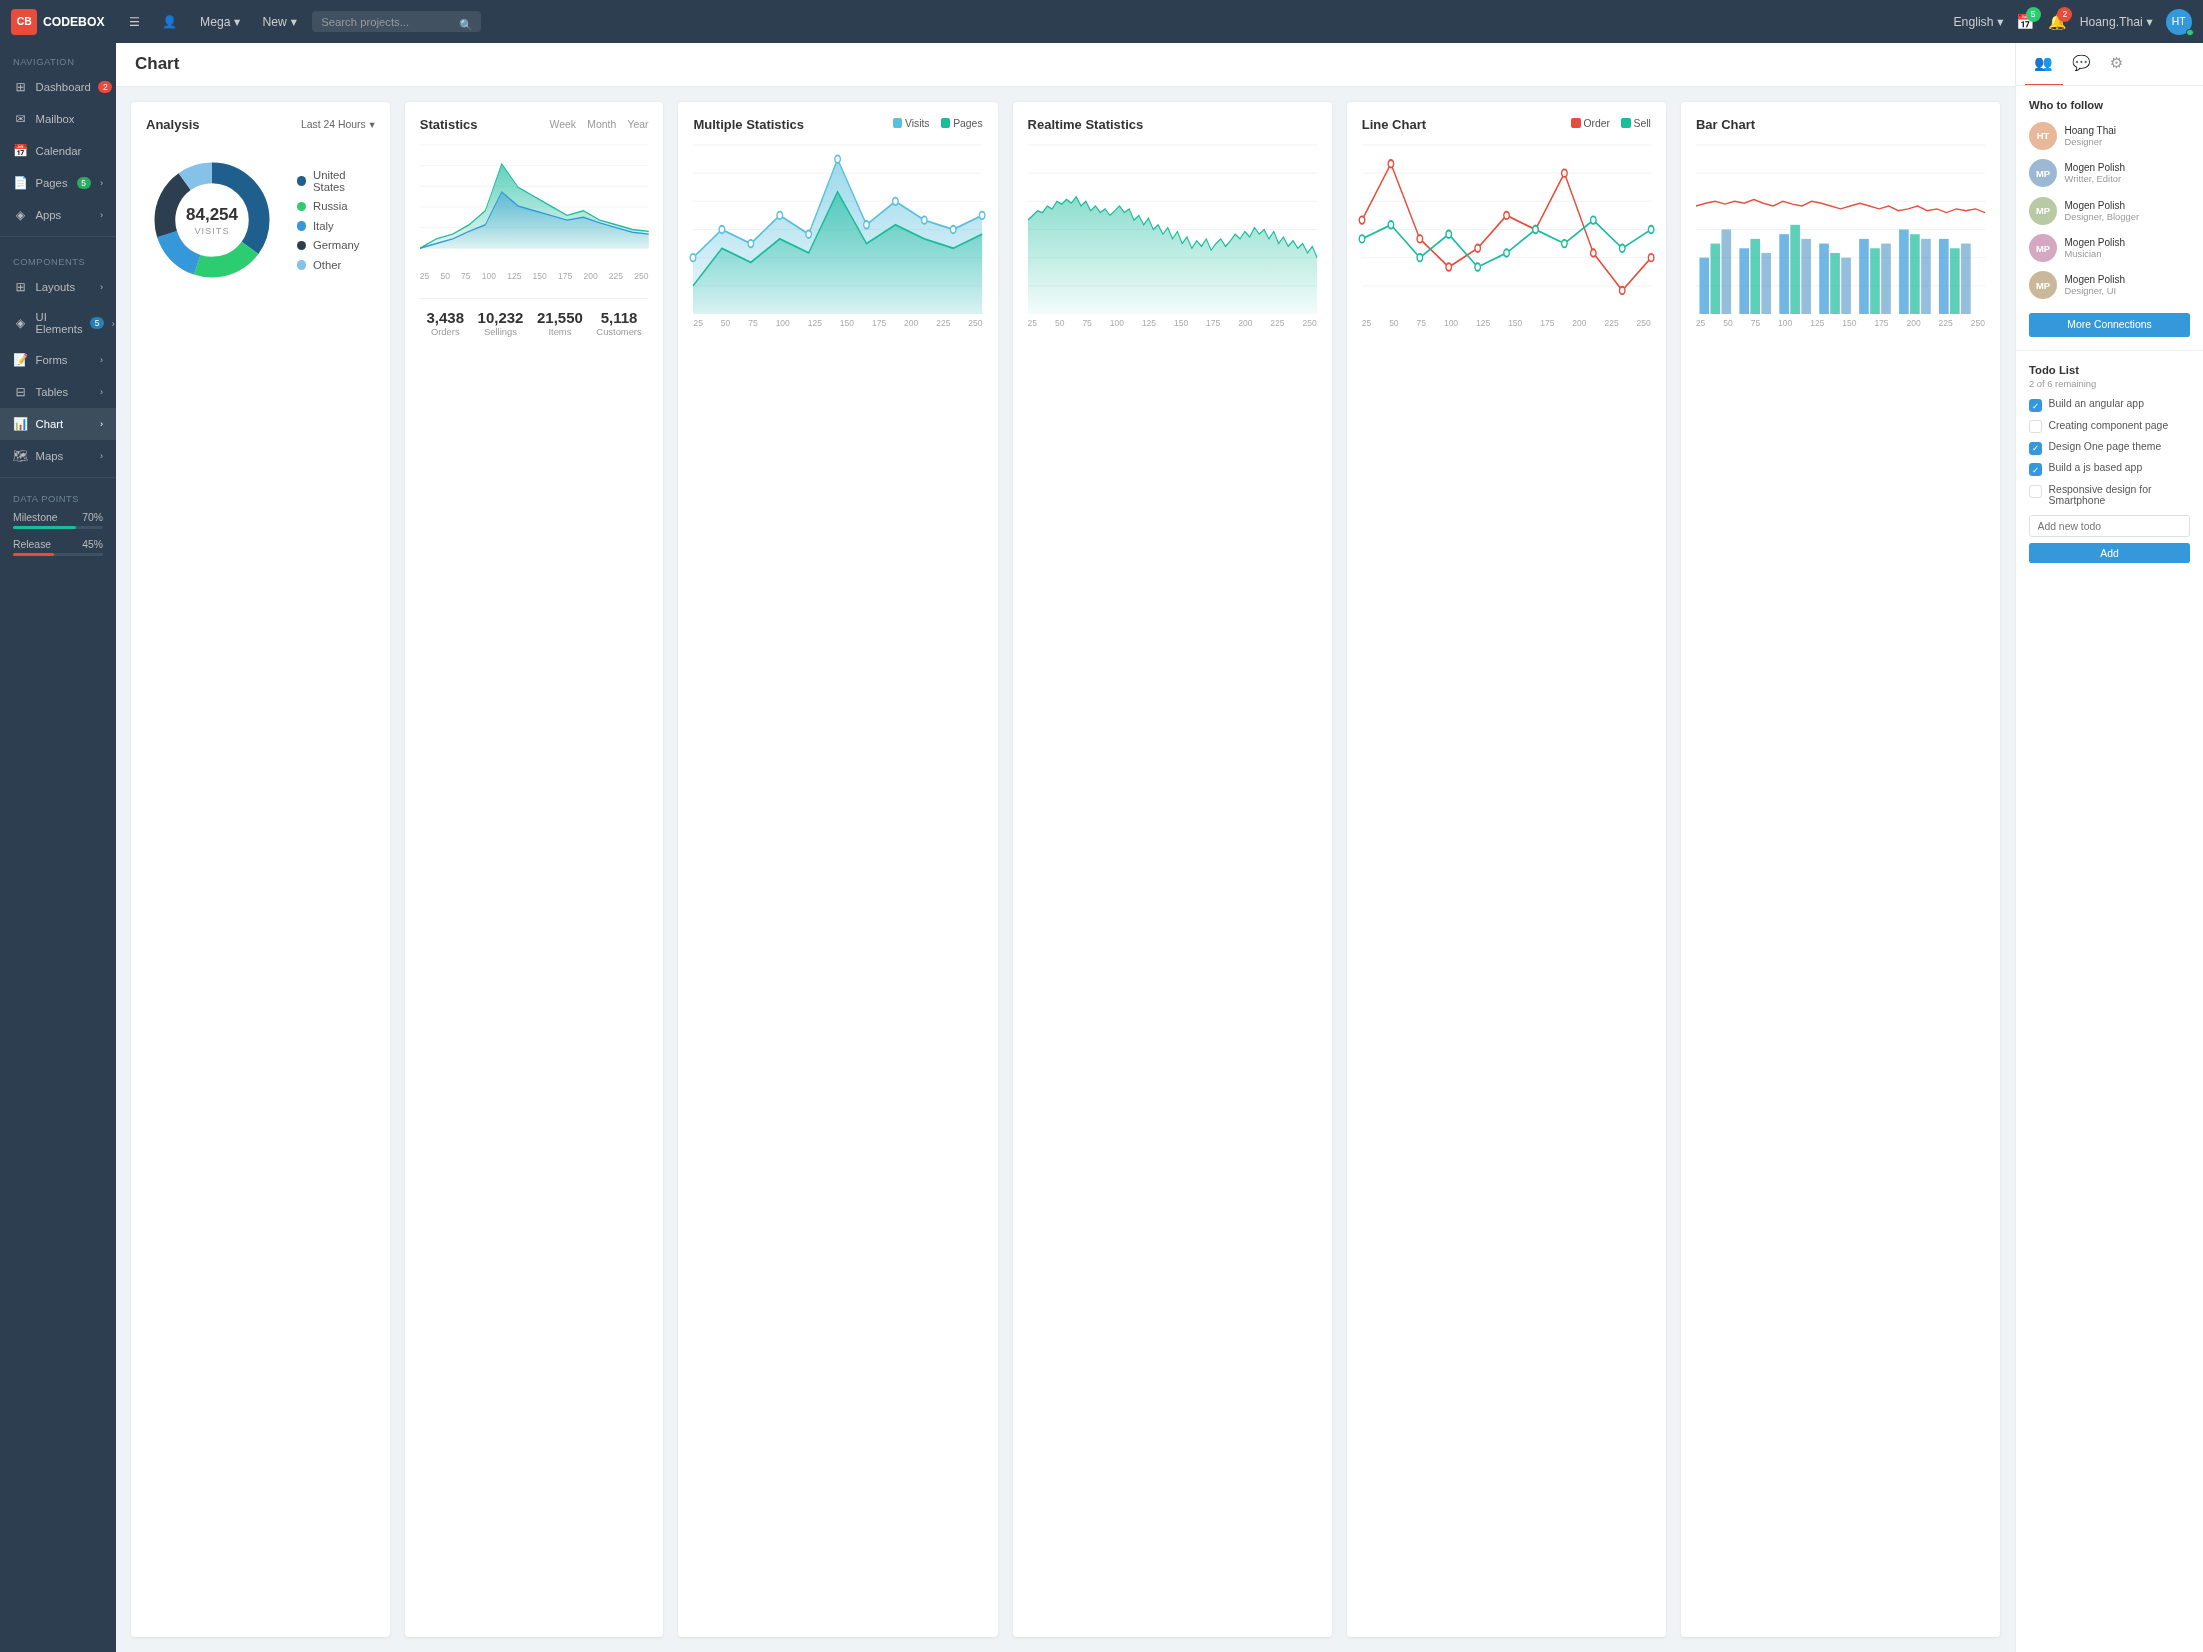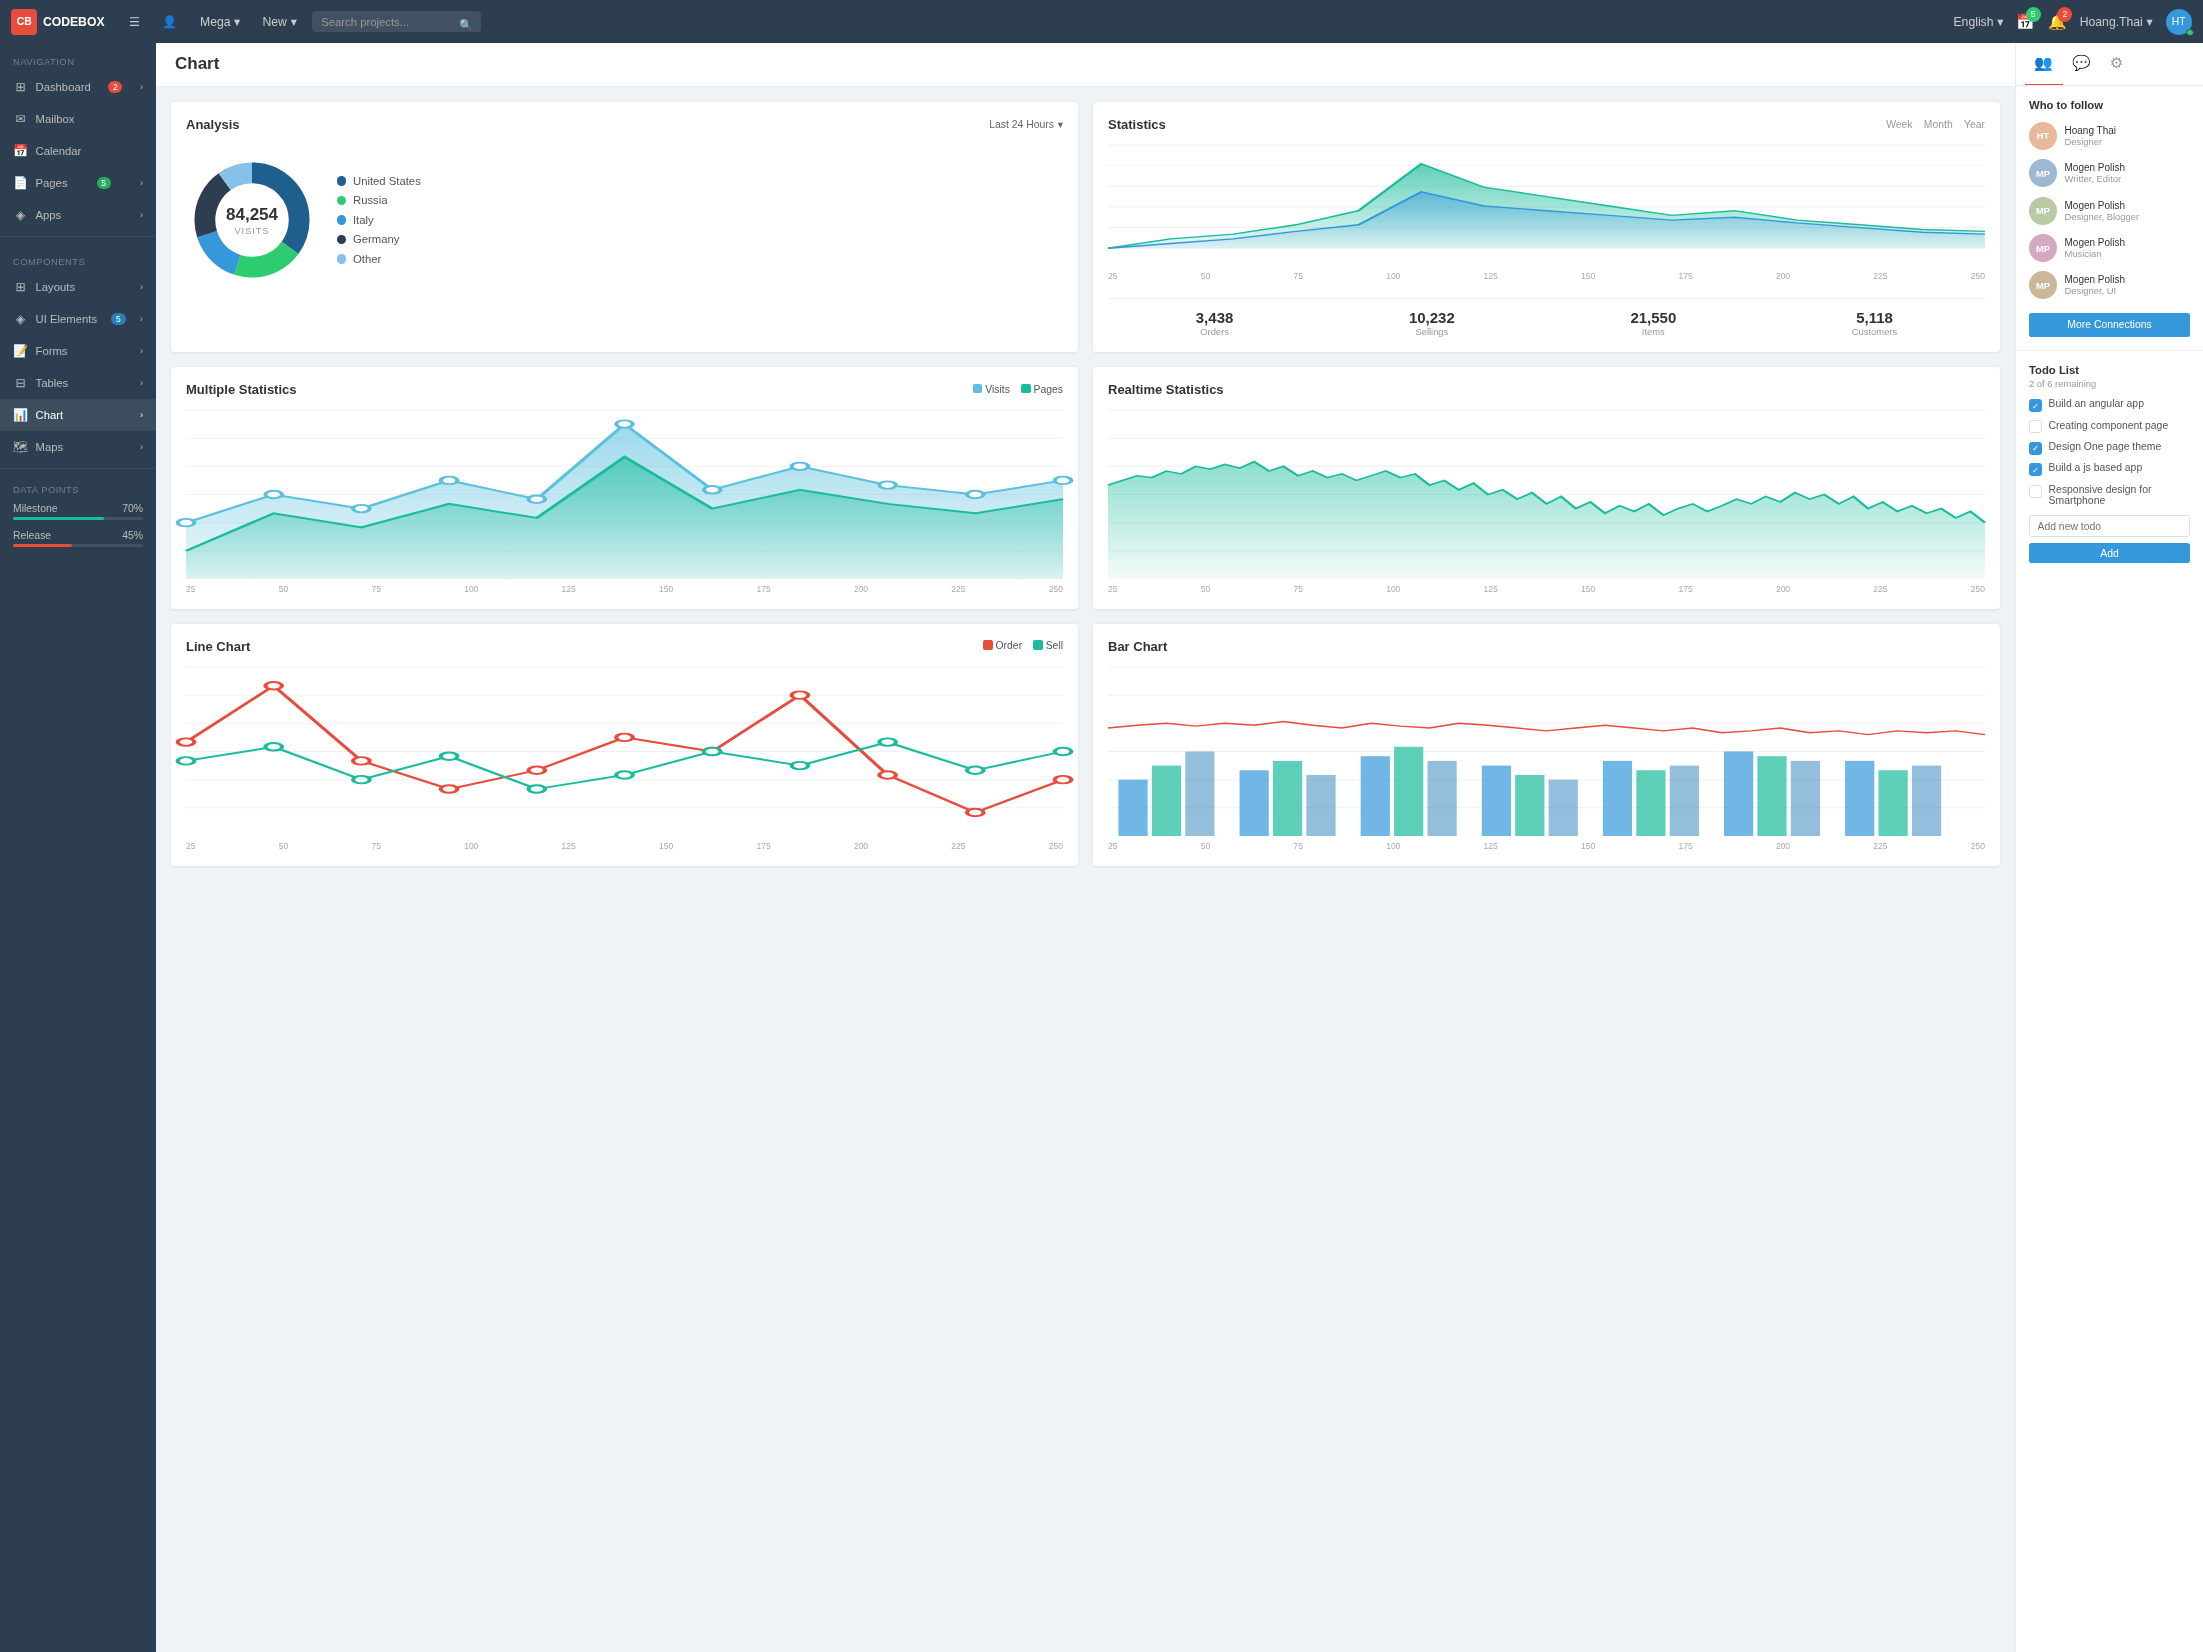--- a/index.html
+++ b/index.html
@@ -28,21 +28,21 @@
     .badge { background: #e74c3c; color: white; border-radius: 50%; width: 15px; height: 15px; font-size: 8.5px; display: flex; align-items: center; justify-content: center; position: absolute; top: -5.6px; right: -5.6px; }
     .badge.green { background: #2ecc71; }
     .avatar-top { width: 26px; height: 26px; border-radius: 50%; background: #3498db; display: flex; align-items: center; justify-content: center; color: white; font-size: 10.4px; }
     .avatar-dot { width: 7.5px; height: 7.5px; background: #2ecc71; border-radius: 50%; border: 1.9px solid #2c3e50; position: absolute; bottom: -1.9px; right: -1.9px; }
 
     
     .layout { display: flex; flex: 1; overflow: hidden; }
 
     
     .sidebar {
-      width: 156px;
+      width: 116px;
       background: #2c3e50;
       color: #aaa;
       flex-shrink: 0;
       overflow-y: auto;
       padding-bottom: 32px;
     }
     .sidebar-section-label { font-size: 9.4px; color: #6c8494; padding: 13px 13px 3.8px; text-transform: uppercase; letter-spacing: 0.5px; }
     .sidebar-item {
       display: flex; align-items: center; padding: 8.5px 13px; font-size: 11.3px; color: #bbb; cursor: pointer; gap: 7.5px; position: relative;
     }
@@ -66,21 +66,21 @@
 
     
     .main-content { flex: 1; overflow-y: auto; padding: 0; display: flex; flex-direction: column; }
 
     
     .page-header { background: white; padding: 11.3px 19px; border-bottom: 0.9px solid #e8ecf0; }
     .page-title { font-size: 17px; color: #333; font-weight: 600; }
     .page-subtitle { font-size: 11.3px; color: #999; }
 
     
-    .content-area { padding: 15px; display: flex; flex-direction: column; gap: 15px; flex: 1; }
+    .content-area { padding: 15px; display: flex; gap: 15px; flex: 1; }
 
     
     .chart-row { display: flex; gap: 15px; }
     .chart-card { background: white; border-radius: 3.8px; padding: 15px; flex: 1; box-shadow: 0 0.9px 2.8px rgba(0,0,0,0.08); }
     .chart-card-header { display: flex; justify-content: space-between; align-items: center; margin-bottom: 13px; }
     .chart-card-title { font-size: 13px; font-weight: 600; color: #333; }
     .time-selector { display: flex; align-items: center; gap: 3.8px; font-size: 10.4px; color: #666; cursor: pointer; }
     .tab-group { display: flex; gap: 11.3px; }
     .tab-item { font-size: 10.4px; color: #999; cursor: pointer; }
 

